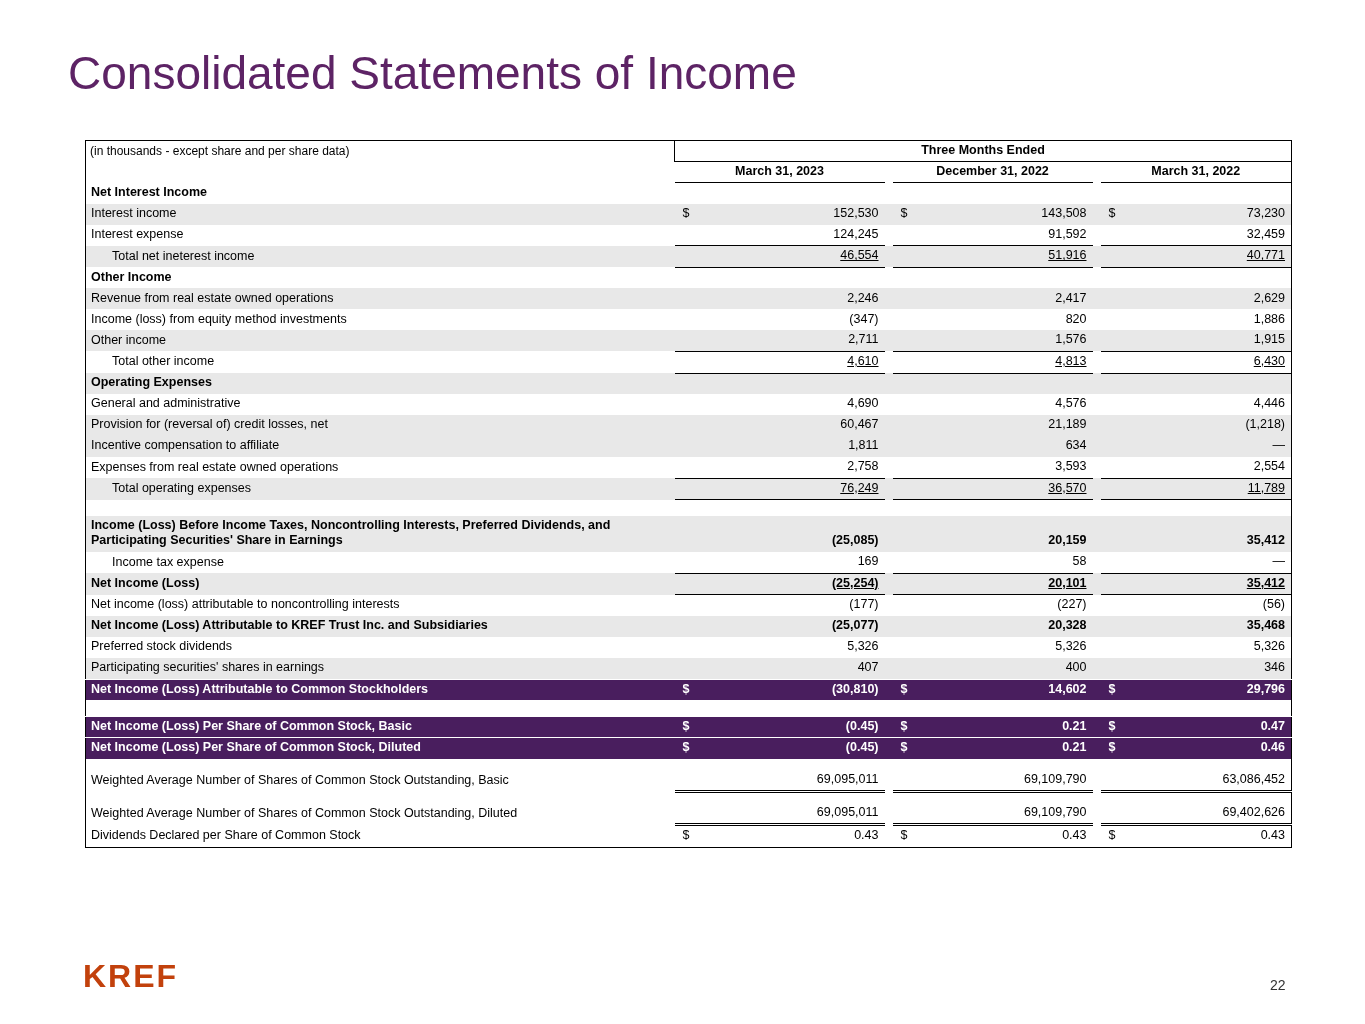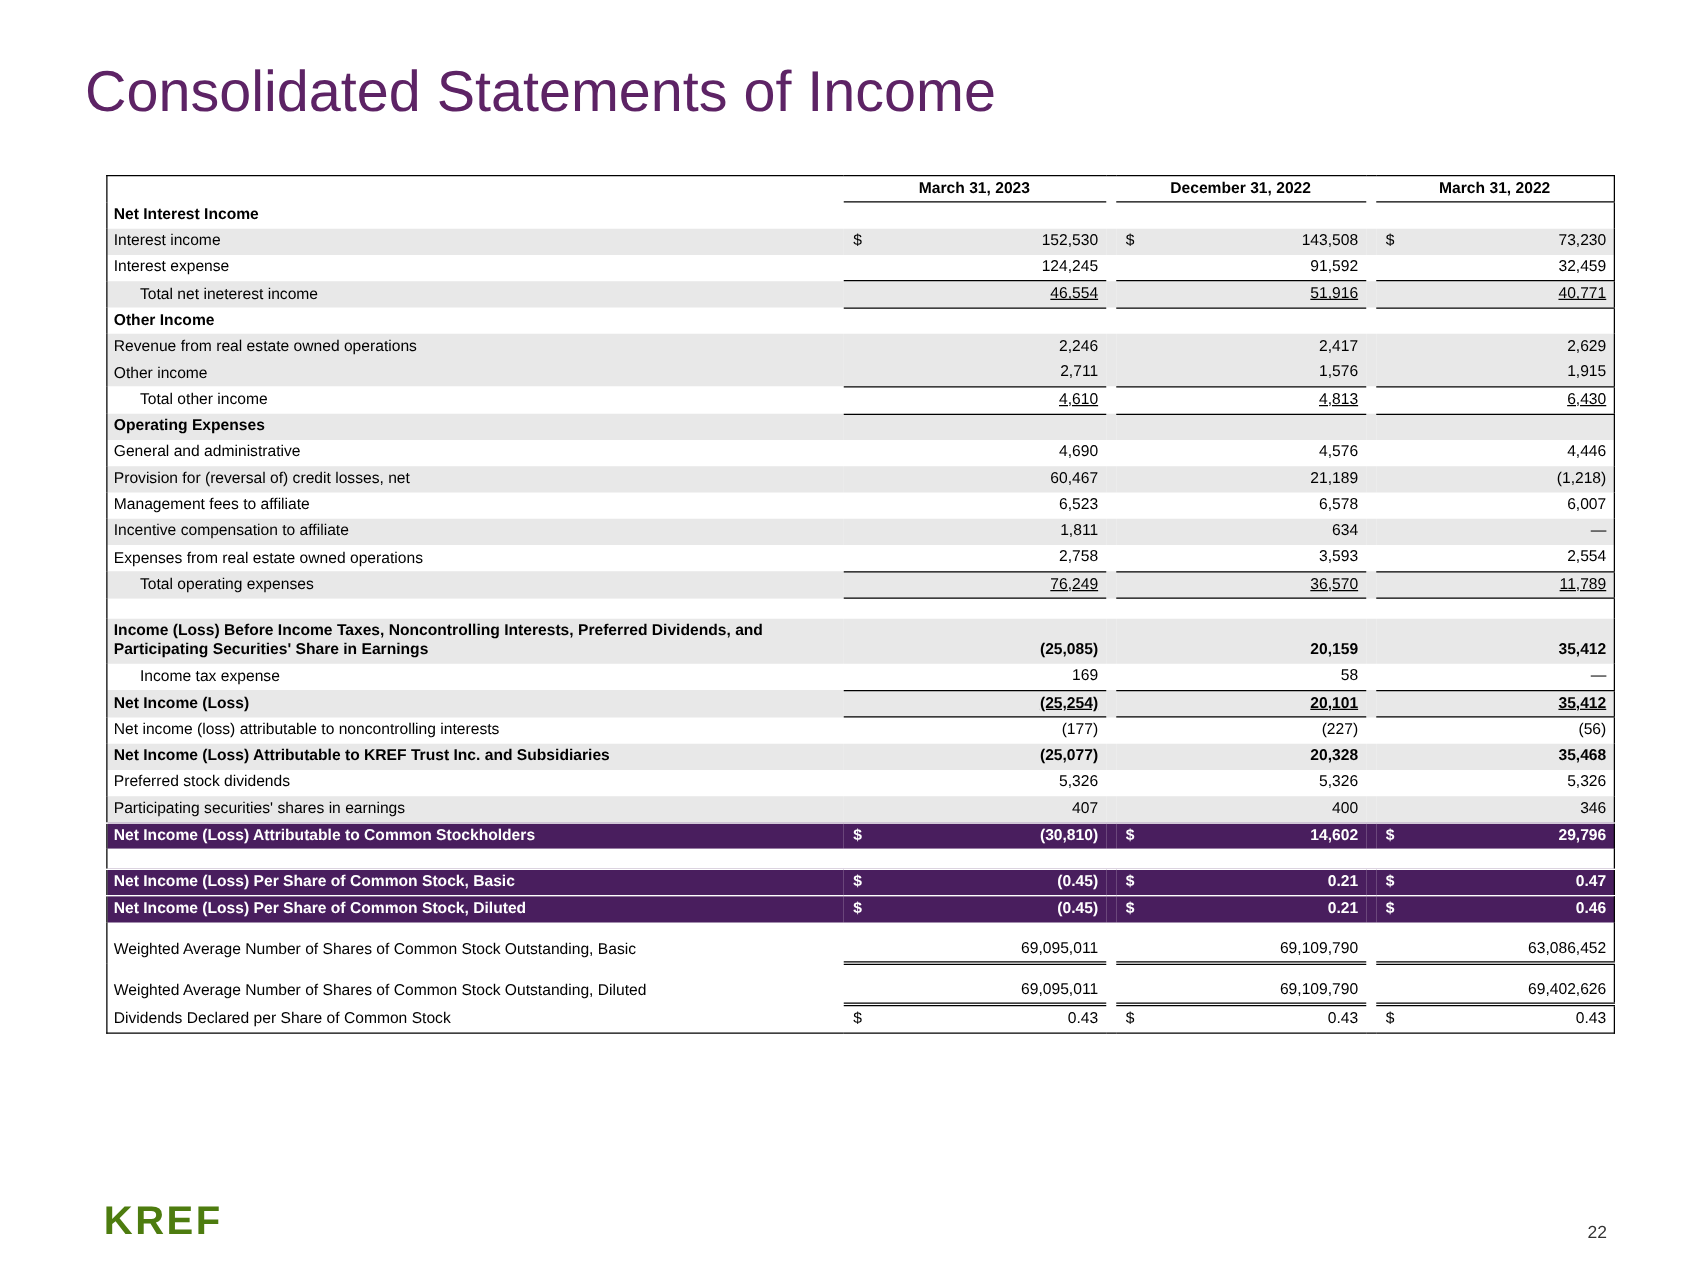--- a/index.html
+++ b/index.html
@@ -48,21 +48,21 @@
   .label.indent { padding-left: 26px; }
   .num .cf {
     display: flex; justify-content: space-between; align-items: flex-end;
     padding: 2px 6px 3px 8px;
   }
   .num.bt  { border-top: 1px solid #000; }
   .num.bb  { border-bottom: 1px solid #000; text-decoration: underline; }
   .num.dbl { border-bottom: 3px double #000; }
   .logo {
     position: absolute; left: 83px; top: 958px;
-    font-size: 32px; font-weight: 700; letter-spacing: 2px; color: #4d7c0f;
+    font-size: 32px; font-weight: 700; letter-spacing: 2px; color: #c2410c;
   }
   .page-number {
     position: absolute; left: 1270px; top: 977px;
     font-size: 14px; color: #333;
   }
 </style>
 </head>
 <body>
 
 <h1 class="title">Consolidated Statements of Income</h1>
@@ -72,20 +72,24 @@
     <colgroup>
       <col class="c-label">
       <col class="c-num1">
       <col class="c-gap">
       <col class="c-num2">
       <col class="c-gap">
       <col class="c-num3">
     </colgroup>
     <thead>
       <tr>
+        <td class="note">(in thousands - except share and per share data)</td>
+        <td class="period-hdr" colspan="5">Three Months Ended</td>
+      </tr>
+      <tr>
         <td></td>
         <td class="col-hdr">March 31, 2023</td>
         <td></td>
         <td class="col-hdr">December 31, 2022</td>
         <td></td>
         <td class="col-hdr">March 31, 2022</td>
       </tr>
     </thead>
     <tbody>
         <tr class="bold">
@@ -219,20 +223,43 @@
             </div>
           </td>
           <td></td>
           <td class="num">
             <div class="cf">
               <span class="dollar"></span>
               <span class="val">2,629</span>
             </div>
           </td>
         </tr>
+        <tr>
+          <td class="label">Income (loss) from equity method investments</td>
+          <td class="num">
+            <div class="cf">
+              <span class="dollar"></span>
+              <span class="val">(347)</span>
+            </div>
+          </td>
+          <td></td>
+          <td class="num">
+            <div class="cf">
+              <span class="dollar"></span>
+              <span class="val">820</span>
+            </div>
+          </td>
+          <td></td>
+          <td class="num">
+            <div class="cf">
+              <span class="dollar"></span>
+              <span class="val">1,886</span>
+            </div>
+          </td>
+        </tr>
         <tr class="shade">
           <td class="label">Other income</td>
           <td class="num">
             <div class="cf">
               <span class="dollar"></span>
               <span class="val">2,711</span>
             </div>
           </td>
           <td></td>
           <td class="num">
@@ -331,43 +358,20 @@
             <div class="cf">
               <span class="dollar"></span>
               <span class="val">21,189</span>
             </div>
           </td>
           <td></td>
           <td class="num">
             <div class="cf">
               <span class="dollar"></span>
               <span class="val">(1,218)</span>
-            </div>
-          </td>
-        </tr>
-        <tr>
-          <td class="label">Management fees to affiliate</td>
-          <td class="num">
-            <div class="cf">
-              <span class="dollar"></span>
-              <span class="val">6,523</span>
-            </div>
-          </td>
-          <td></td>
-          <td class="num">
-            <div class="cf">
-              <span class="dollar"></span>
-              <span class="val">6,578</span>
-            </div>
-          </td>
-          <td></td>
-          <td class="num">
-            <div class="cf">
-              <span class="dollar"></span>
-              <span class="val">6,007</span>
             </div>
           </td>
         </tr>
         <tr class="shade">
           <td class="label">Incentive compensation to affiliate</td>
           <td class="num">
             <div class="cf">
               <span class="dollar"></span>
               <span class="val">1,811</span>
             </div>

